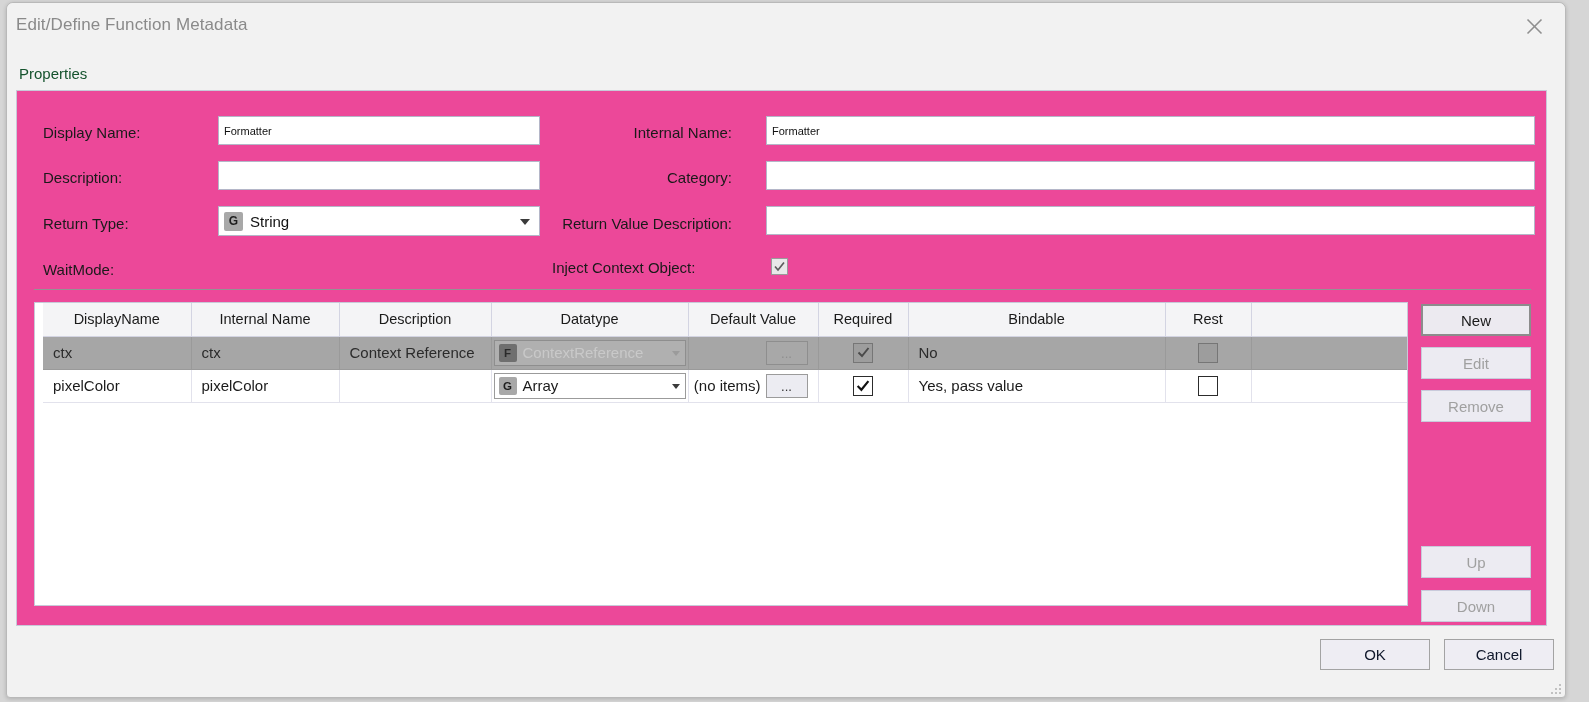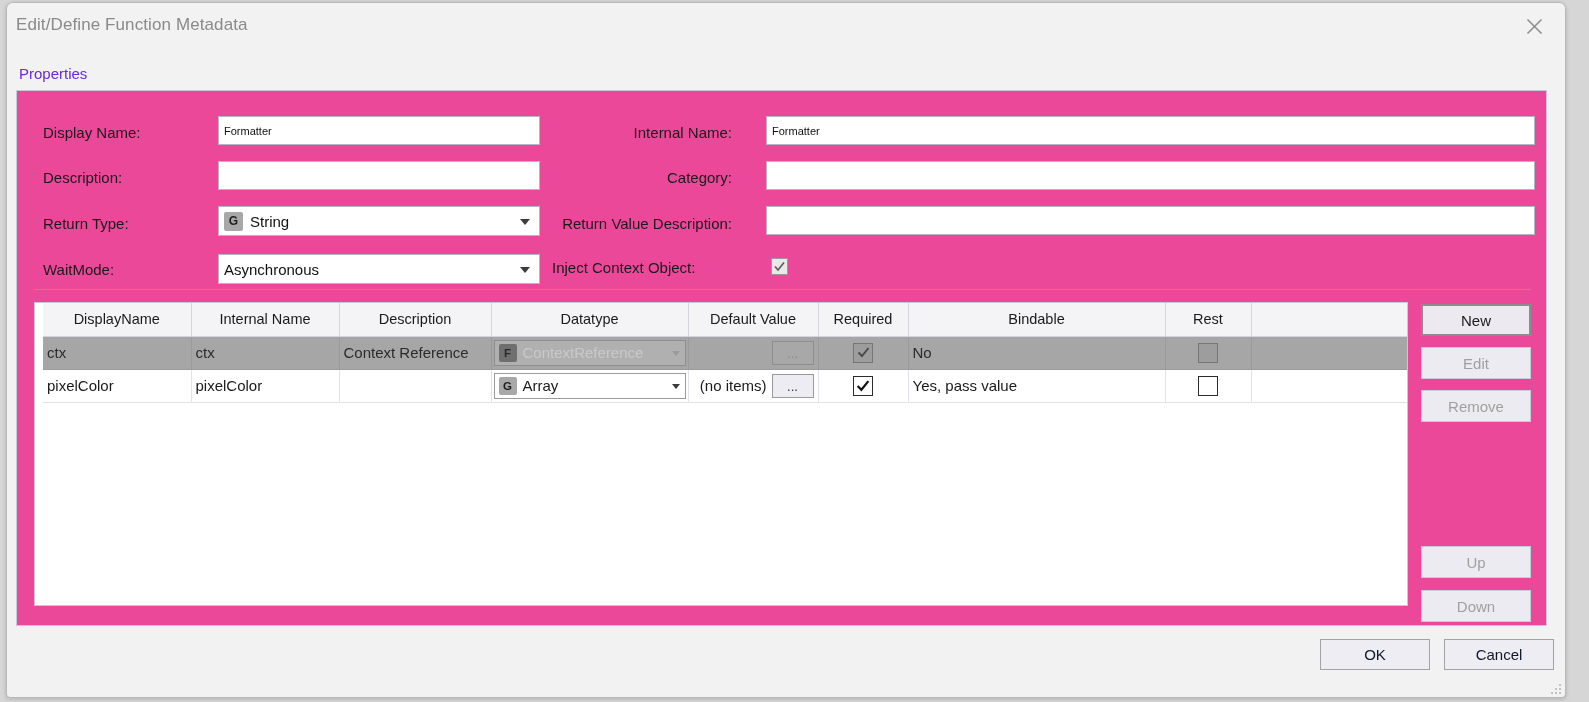--- a/index.html
+++ b/index.html
@@ -40,21 +40,21 @@
     position: absolute; right: 8px; top: 6px;
     width: 46px; height: 34px;
     display: flex; align-items: center; justify-content: center;
     cursor: pointer;
   }
   #close-btn svg { display: block; }
 
   
   #properties-label {
     position: absolute; left: 12px; top: 62px;
-    font-size: 15px; color: #6d28d9;
+    font-size: 15px; color: #14532d;
   }
 
   
   #groupbox {
     position: absolute;
     left: 9px; top: 87px;
     width: 1531px; height: 536px;
     background: #ec4899;
     border: 1px solid #c8c9d8;
   }
@@ -151,21 +151,21 @@
     color: #1a1a1a;
     font-size: 14.5px;
     text-align: center;
     padding: 0;
   }
   table.grid th:last-child { border-right: none; }
   table.grid td {
     height: 33px;
     border-right: 1px solid #e2e2ec;
     border-bottom: 1px solid #e2e2ec;
-    padding: 0 4px;
+    padding: 0 10px;
     color: #1a1a1a;
     vertical-align: middle;
     overflow: hidden;
     white-space: nowrap;
   }
   table.grid td:last-child { border-right: none; }
   tr.row-selected td {
     background: #a6a6a6;
     border-right-color: #9a9a9a;
     border-bottom-color: #9a9a9a;
@@ -302,24 +302,20 @@
     </div>
 
     <div class="flabel" style="left:26px; top:124px;">Return Type:</div>
     <div class="combo" style="left:201px; top:115px; width:322px; height:30px;">
       <span class="typeicon">G</span>
       <span>String</span>
       <span class="arrow"></span>
     </div>
 
     <div class="flabel" style="left:26px; top:170px;">WaitMode:</div>
-    <div class="combo" style="left:201px; top:163px; width:322px; height:30px;">
-      <span>Asynchronous</span>
-      <span class="arrow"></span>
-    </div>
 
     <div class="flabel right" style="left:475px; top:33px; width:240px;">Internal Name:</div>
     <div class="tbox" style="left:749px; top:25px; width:769px; height:29px;">
       <span>Formatter</span>
     </div>
 
     <div class="flabel right" style="left:475px; top:78px; width:240px;">Category:</div>
     <div class="tbox" style="left:749px; top:70px; width:769px; height:29px;">
       <span></span>
     </div>

